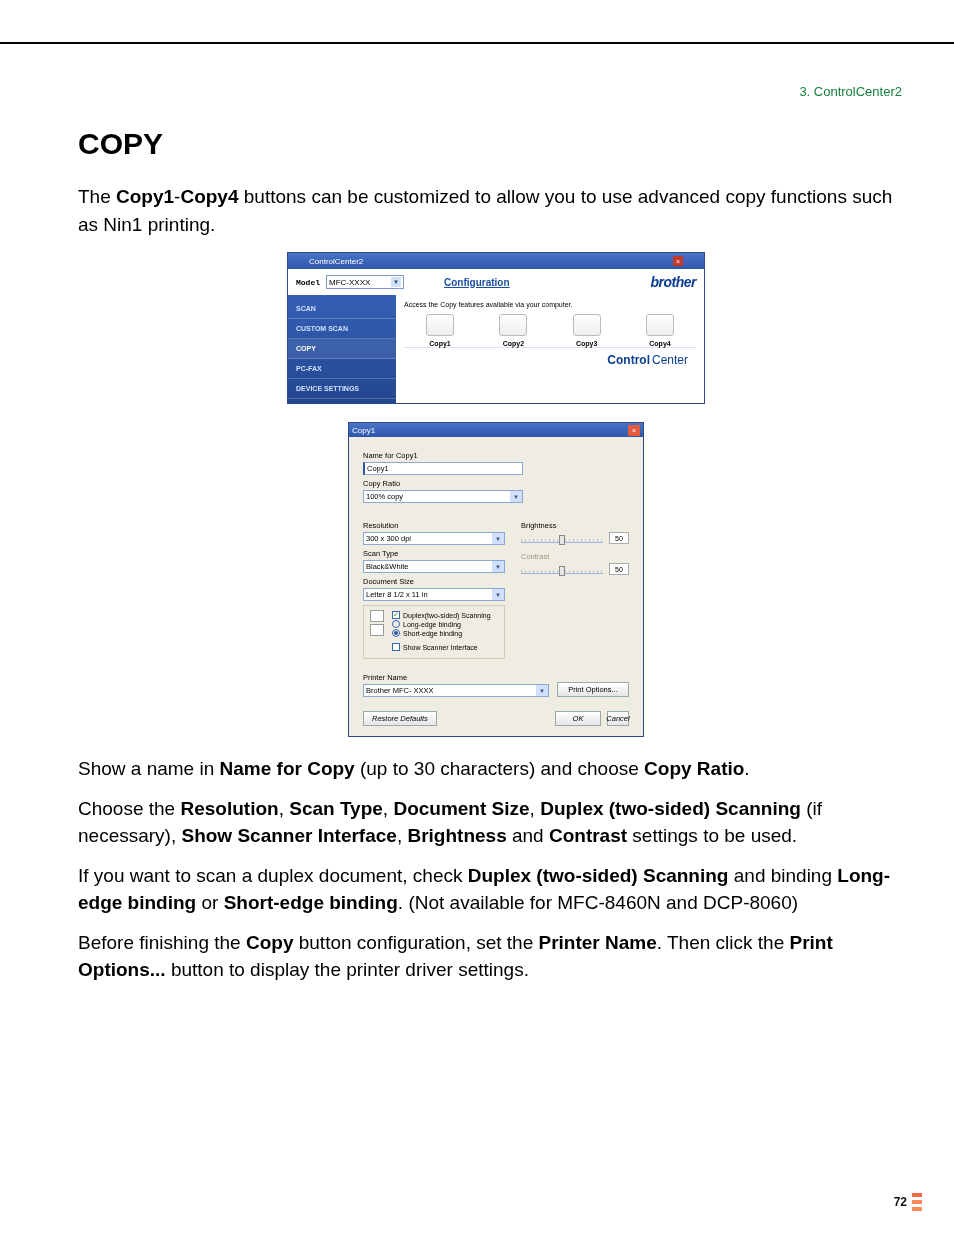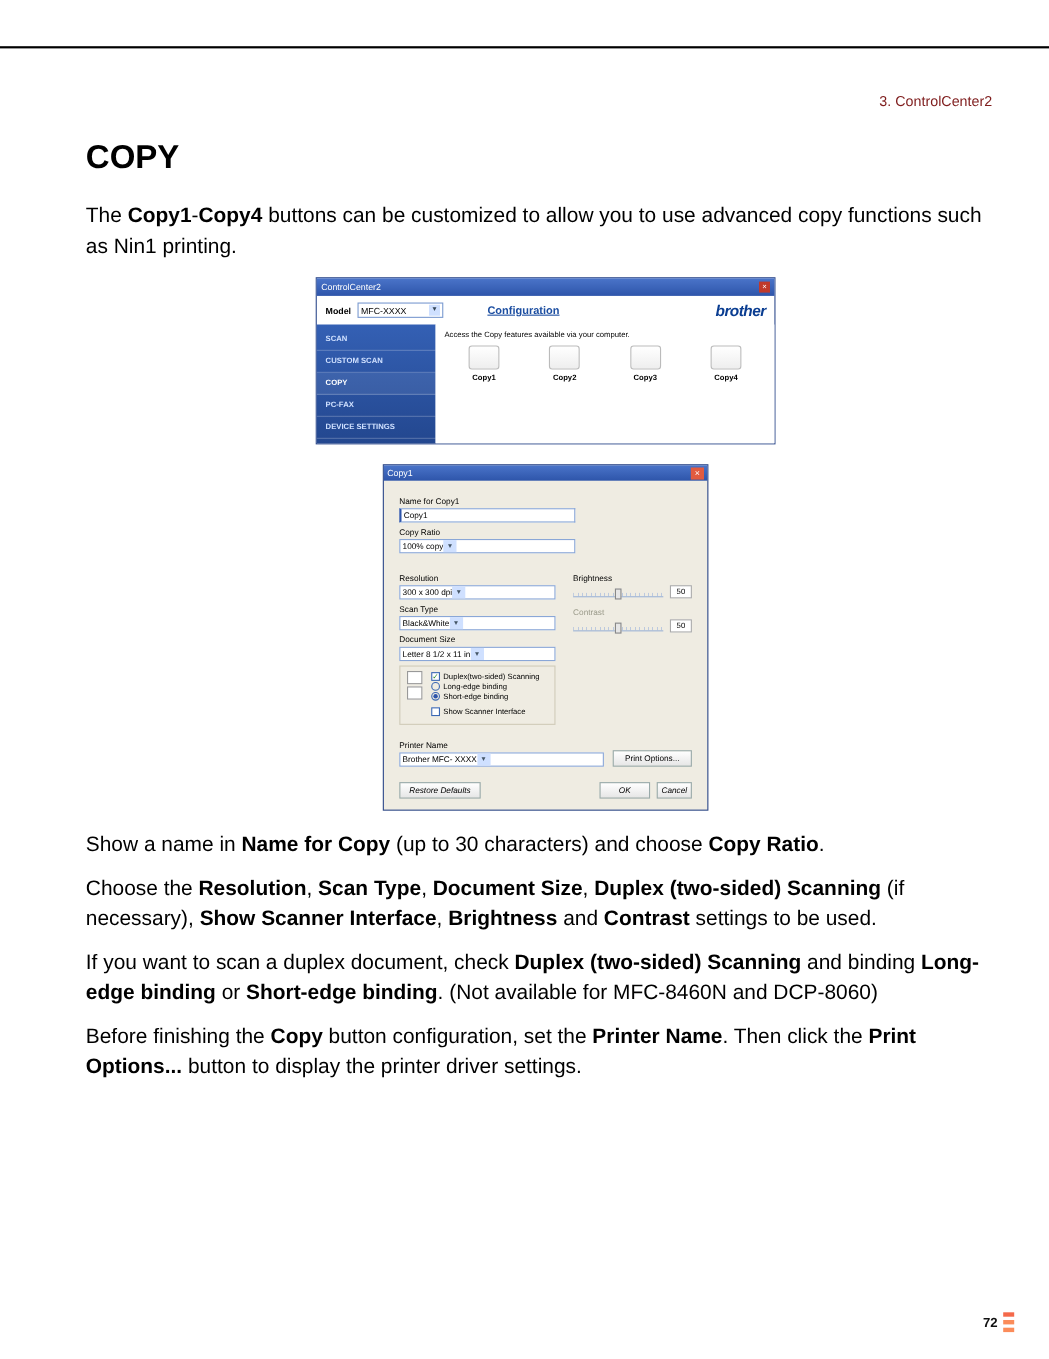--- a/index.html
+++ b/index.html
@@ -1,30 +1,30 @@
 <!DOCTYPE html>
 <html><head>
 <meta charset="utf-8">
 <style>
   * { box-sizing: border-box; margin: 0; padding: 0; }
   html, body { width: 954px; height: 1235px; font-family: Arial, Helvetica, sans-serif; background: #fff; color: #000; }
   .top-bar { height: 44px; border-bottom: 2px solid #000; background: #fff; }
   .page { padding: 40px 40px 20px 78px; }
-  .breadcrumb { text-align: right; font-size: 13px; color: #7f1d1d; margin-bottom: 28px; padding-right: 12px; }
+  .breadcrumb { text-align: right; font-size: 13px; color: #15803d; margin-bottom: 28px; padding-right: 12px; }
   h1 { font-size: 30px; font-weight: 700; color: #000; margin-bottom: 22px; }
   p.body { font-size: 19px; line-height: 1.45; margin-bottom: 12px; }
   .center { display: flex; justify-content: center; margin: 14px 0 18px; }
   b { font-weight: 700; }
 
   
   .cc-window { width: 418px; border: 1px solid #2e4a8c; background: #fff; font-size: 8px; color: #000; }
-  .cc-title { height: 16px; background: linear-gradient(#4a74c9, #2e55aa); color: #fff; display: flex; align-items: center; padding: 0 4px; justify-content: space-between; }
+  .cc-title { height: 16px; background: linear-gradient(#4a74c9, #2e55aa); color: #fff; display: flex; align-items: center; padding: 0 21px; justify-content: space-between; }
   .cc-title .x { width: 10px; height: 10px; background: #c0392b; color: #fff; display: flex; align-items: center; justify-content: center; font-size: 7px; }
   .cc-top { display: flex; align-items: center; padding: 5px 8px; }
-  .cc-top .lbl { font-size: 8px; font-weight: 700; margin-right: 6px; }
+  .cc-top .lbl { font-size: 8px; font-weight: 700; margin-right: 6px; font-family: Liberation Mono, monospace; }
   .cc-sel { display: flex; align-items: center; width: 78px; height: 14px; background: #fff; border: 1px solid #7a9ad0; padding: 0 2px; justify-content: space-between; }
   .cc-sel .chev { width: 10px; height: 10px; background: #cfe0ff; display: flex; align-items: center; justify-content: center; color: #345; font-size: 6px; }
   .cc-config { margin-left: 40px; color: #1c4ea1; text-decoration: underline; font-weight: 700; font-size: 10px; }
   .cc-brand { margin-left: auto; font-size: 14px; font-weight: 700; font-style: italic; color: #0a3d91; letter-spacing: -0.5px; }
   .cc-body { display: flex; }
   .cc-side { width: 108px; background: linear-gradient(#3460b4, #23478f); padding: 4px 0; }
   .cc-side .item { color: #cfe0ff; font-size: 7px; font-weight: 700; padding: 6px 8px; border-bottom: 1px solid rgba(255,255,255,.2); }
   .cc-side .item.active { color: #fff; background: rgba(255,255,255,.08); }
   .cc-main { flex: 1; background: #fff; padding: 6px 8px 4px; position: relative; }
   .cc-desc { font-size: 7px; margin-bottom: 6px; }
@@ -37,21 +37,21 @@
   .cc-foot .center-word { font-size: 12px; font-weight: 400; color: #0a3d91; margin-left: 2px; }
 
   
   .dlg { width: 296px; border: 1px solid #2e4a8c; background: #efece2; font-size: 8px; color: #000; }
   .dlg-title { height: 14px; background: linear-gradient(#4a74c9, #2e55aa); color: #fff; display: flex; align-items: center; justify-content: space-between; padding: 0 3px; font-size: 8px; }
   .dlg-title .x { width: 12px; height: 11px; background: #e25b3f; color: #fff; display: flex; align-items: center; justify-content: center; font-size: 8px; }
   .dlg-body { padding: 10px 14px 10px; }
   .fld-lbl { font-size: 7.5px; margin: 4px 0 2px; }
   .txt { height: 13px; background: #fff; border: 1px solid #8aa7d7; padding: 0 2px; font-size: 7.5px; display: flex; align-items: center; }
   .txt.sel { border-left: 2px solid #2e55aa; }
-  .dd { height: 13px; background: #fff; border: 1px solid #8aa7d7; display: flex; align-items: center; justify-content: flex-start; padding-left: 2px; font-size: 7.5px; }
+  .dd { height: 13px; background: #fff; border: 1px solid #8aa7d7; display: flex; align-items: center; justify-content: space-between; padding-left: 2px; font-size: 7.5px; }
   .dd .chev { width: 12px; height: 11px; background: #cfe0ff; display: flex; align-items: center; justify-content: center; color: #456; font-size: 6px; }
   .cols { display: flex; gap: 16px; margin-top: 14px; }
   .colL { width: 142px; }
   .colR { flex: 1; }
   .slider-wrap { margin-top: 2px; margin-bottom: 8px; }
   .slider-track { height: 4px; background: repeating-linear-gradient(90deg,#bcc9de 0,#bcc9de 1px,rgba(0,0,0,0) 1px, rgba(0,0,0,0) 4px); border-bottom: 1px solid #9db4d6; position: relative; margin-top: 6px; }
   .slider-thumb { position: absolute; left: 50%; top: -4px; width: 6px; height: 10px; background: #e6e6e6; border: 1px solid #888; transform: translateX(-50%); }
   .slider-row { display: flex; align-items: center; gap: 6px; }
   .slider-val { width: 20px; height: 12px; border: 1px solid #aaa; background: #fff; font-size: 7px; display: flex; align-items: center; justify-content: center; }
   .duplex-row { display: flex; gap: 6px; border: 1px solid #d0cbb9; padding: 4px 4px 6px; margin-top: 4px; }
@@ -121,20 +121,24 @@
                 </div>
             <div class="cc-btn">
                   <div class="cc-icon"></div>
                   <div class="cap">Copy3</div>
                 </div>
             <div class="cc-btn">
                   <div class="cc-icon"></div>
                   <div class="cap">Copy4</div>
                 </div>
           </div>
+          <div class="cc-foot">
+            <span class="control">Control</span>
+            <span class="center-word">Center</span>
+          </div>
         </div>
       </div>
     </div>
   </div>
 
 
   <div class="center">
     <div class="dlg">
       <div class="dlg-title">
         <span>Copy1</span>
@@ -230,21 +234,21 @@
                   <span class="chev">▼</span>
                 </div>
           </div>
           <div class="btn" style="width:72px">Print Options...</div>
         </div>
 
         <div class="dlg-foot">
           <div class="btn">Restore Defaults</div>
           <div style="display:flex;gap:6px">
             <div class="btn" style="width:46px">OK</div>
-            <div class="btn" style="width:32px">Cancel</div>
+            <div class="btn" style="width:22px">Cancel</div>
           </div>
         </div>
       </div>
     </div>
   </div>
 
   <p class="body">
     <span>Show a name in </span><b>Name for Copy</b><span> (up to 30 characters) and choose </span><b>Copy Ratio</b><span>.</span>
   </p>
   <p class="body">

